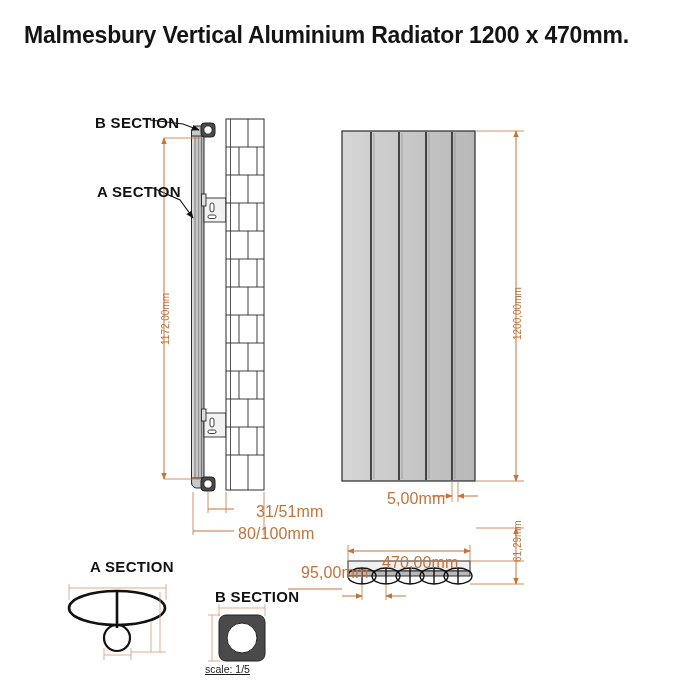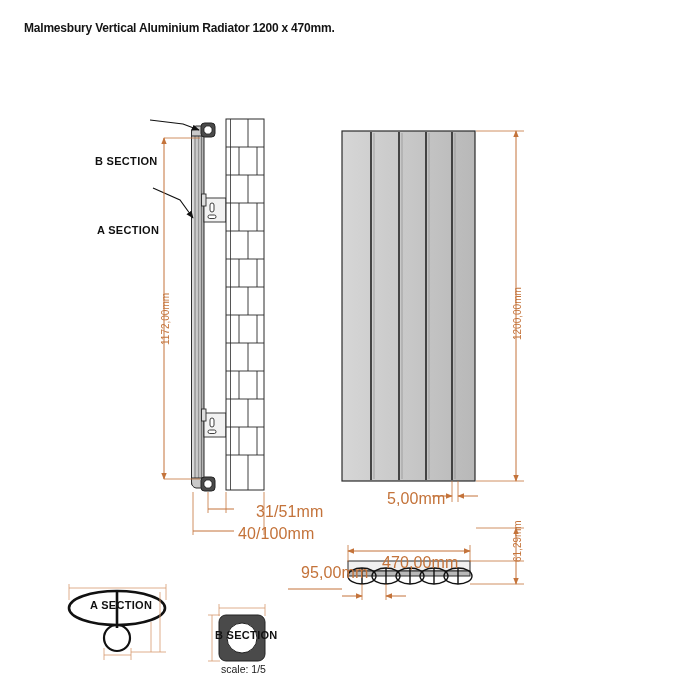--- a/index.html
+++ b/index.html
@@ -21,21 +21,21 @@
     height: 700px;
     background: #ffffff;
   }
   .header {
     position: absolute;
     left: 24px;
     top: 22px;
     width: 660px;
   }
   .header .title {
-    font-size: 12px;
+    font-size: 23px;
     font-weight: bold;
     letter-spacing: -0.2px;
     color: #141414;
     line-height: 1.15;
     white-space: nowrap;
   }
   .header .subtitle {
     font-size: 13.5px;
     font-weight: normal;
     color: #262626;
@@ -48,25 +48,24 @@
     top: 0;
     width: 700px;
     height: 700px;
   }
   .lbl {
     position: absolute;
     font-family: "Liberation Sans", sans-serif;
     white-space: nowrap;
   }
   .lbl-black {
-    font-size: 11px;
+    font-size: 15px;
     font-weight: bold;
     color: #111111;
     letter-spacing: 0.3px;
-    margin-top: 41px;
   }
   .lbl-dim {
     font-size: 16px;
     color: #c4733a;
     letter-spacing: 0.1px;
   }
   .lbl-dim-v {
     font-size: 10px;
     color: #c4733a;
     transform-origin: 0 0;
@@ -307,31 +306,31 @@
   </svg>
 
   <div class="lbl lbl-black" style="left:95px; top:114px;">B SECTION</div>
 
   <div class="lbl lbl-black" style="left:97px; top:183px;">A SECTION</div>
 
   <div class="lbl lbl-dim-v" style="left:160px; top:345px;">1172,00mm</div>
 
   <div class="lbl lbl-dim" style="left:238px; top:503px;margin-left:18px;">31/51mm</div>
 
-  <div class="lbl lbl-dim" style="left:238px; top:525px;">40/100mm</div>
+  <div class="lbl lbl-dim" style="left:238px; top:525px;">80/100mm</div>
 
   <div class="lbl lbl-dim-v" style="left:512px; top:340px;">1200,00mm</div>
 
   <div class="lbl lbl-dim" style="left:387px; top:490px;">5,00mm</div>
 
   <div class="lbl lbl-dim" style="left:382px; top:554px;">470,00mm</div>
 
   <div class="lbl lbl-dim-v" style="left:512px; top:562px;">61,29mm</div>
 
   <div class="lbl lbl-dim" style="left:301px; top:564px;">95,00mm</div>
 
   <div class="lbl lbl-black" style="left:90px; top:558px;">A SECTION</div>
 
   <div class="lbl lbl-black" style="left:215px; top:588px;">B SECTION</div>
 
-  <div class="lbl lbl-scale" style="left:221px; top:663px;">scale: 1/5</div>
+  <div class="lbl lbl-scale" style="left:205px; top:663px;text-decoration:underline;">scale: 1/5</div>
 
 </div>
 
 </body></html>

